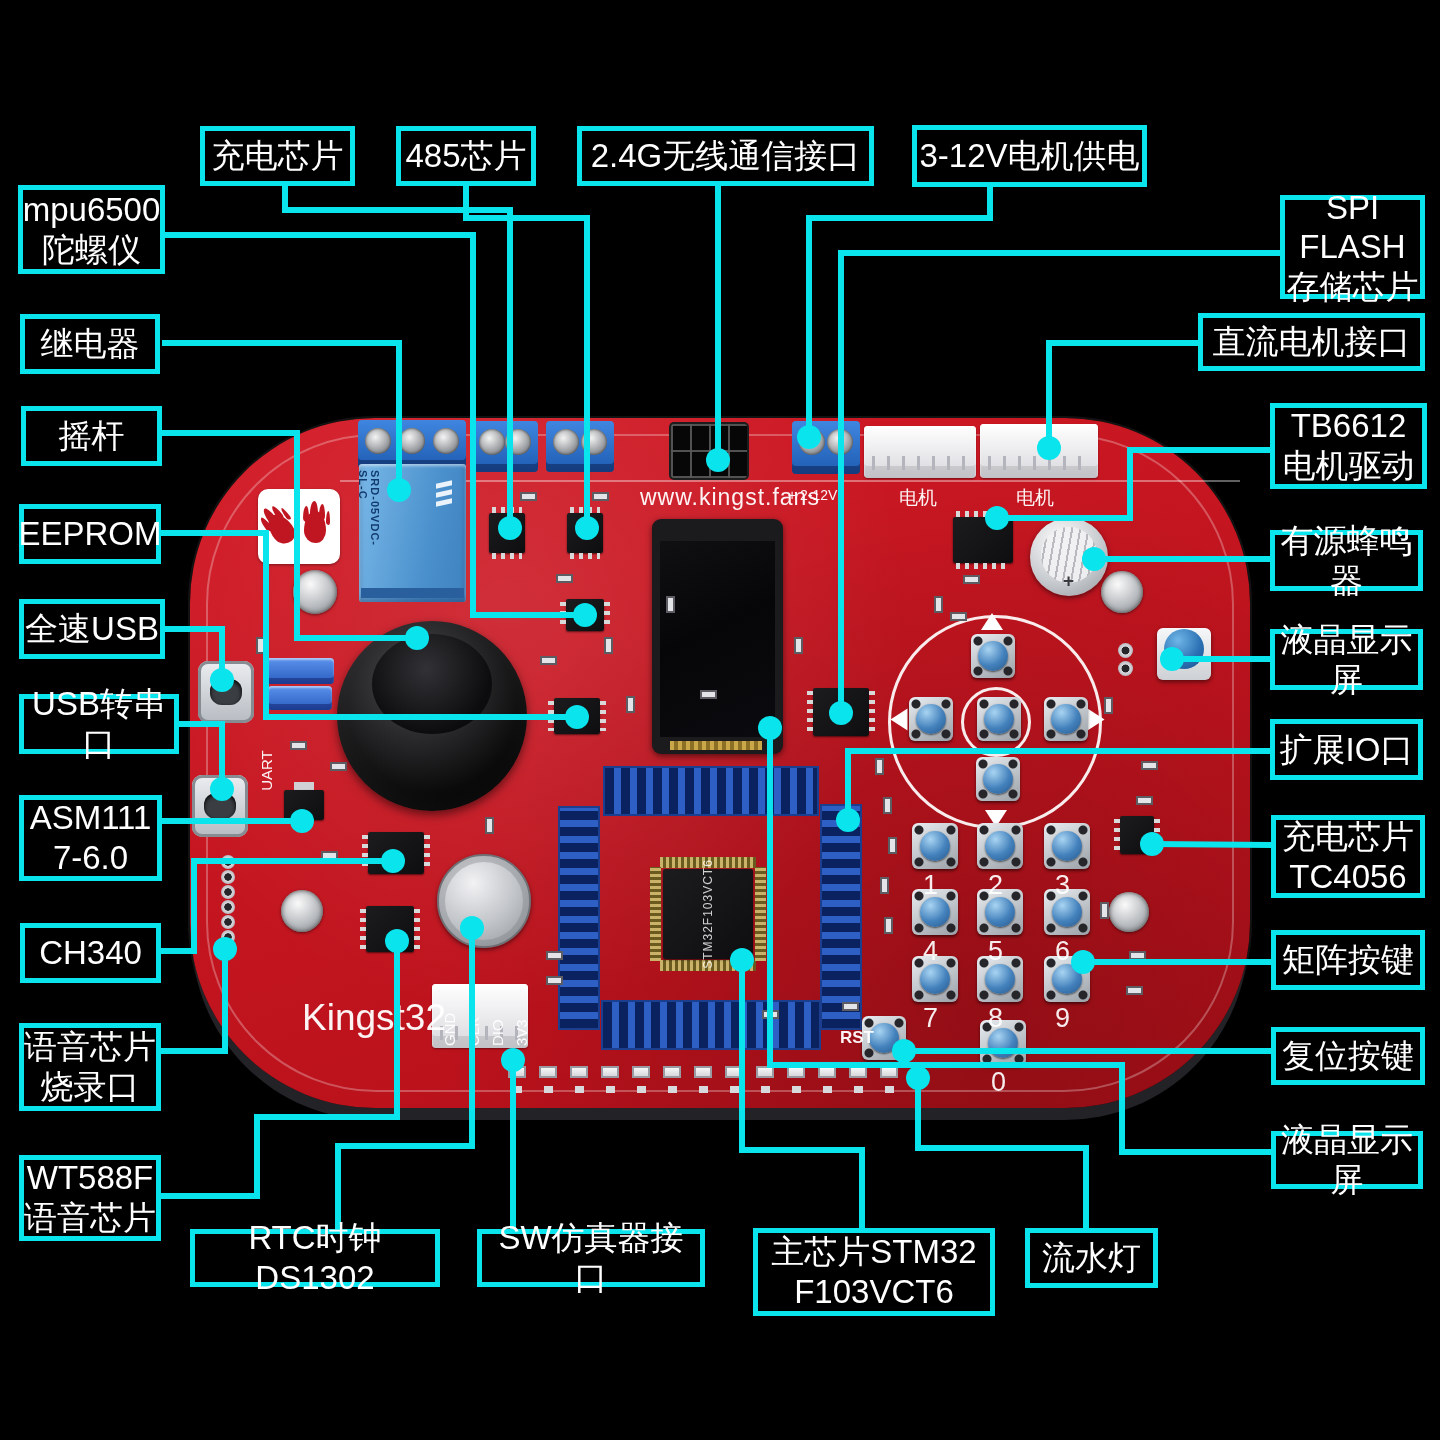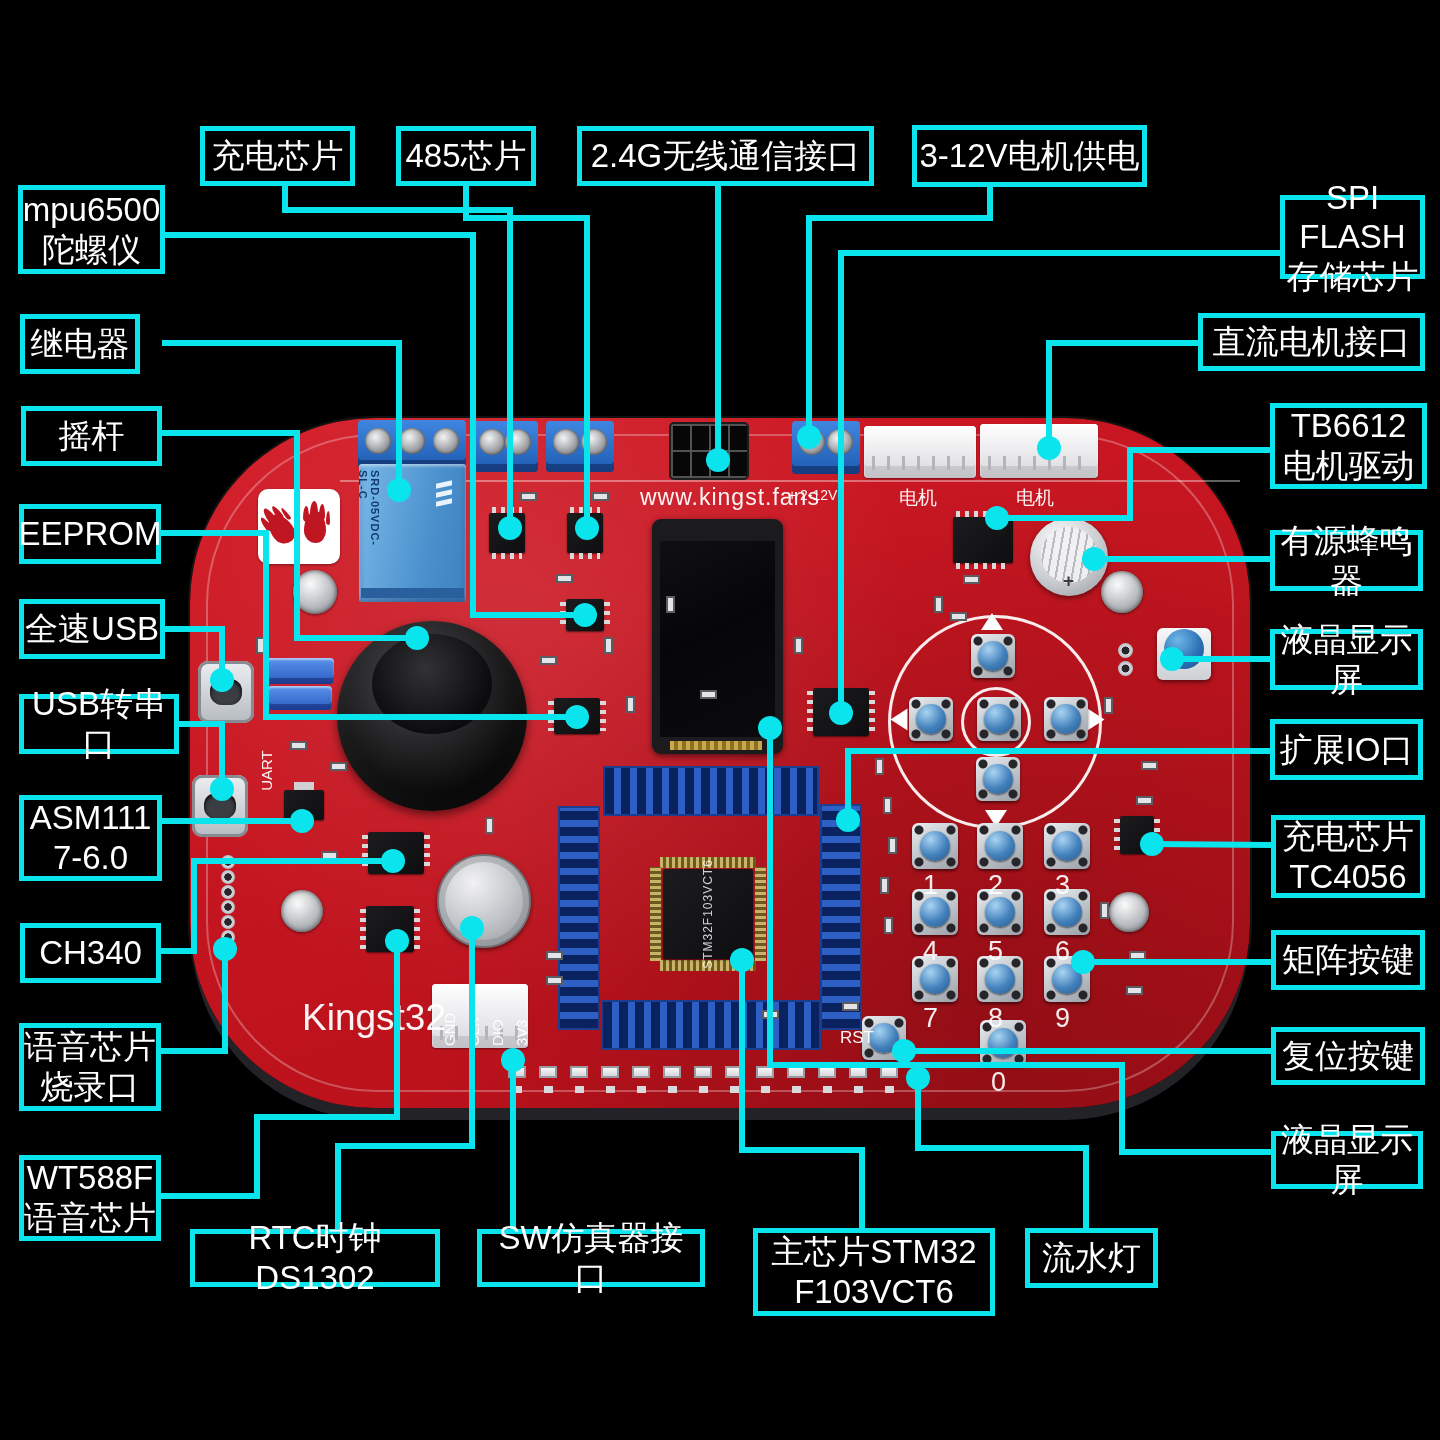--- a/index.html
+++ b/index.html
@@ -191,21 +191,21 @@
   <div class="comp" style="left:1164px;top:629px;width:40px;height:40px;border-radius:50%;background:radial-gradient(circle at 35% 28%,#6fb6e8,#2a6fb2 60%,#1d518a);"></div>
   <div class="comp hole" style="left:1118px;top:643px;width:15px;height:15px;"></div>
   <div class="comp hole" style="left:1118px;top:661px;width:15px;height:15px;"></div>
 
   <div class="silk" style="left:640px;top:484px;font-size:23px;letter-spacing:1px;">www.kingst.fans</div>
   <div class="silk" style="left:302px;top:997px;font-size:37px;font-weight:500;">Kingst32</div>
   <div class="silk" style="left:899px;top:485px;font-size:19px;">电机</div>
   <div class="silk" style="left:1016px;top:485px;font-size:19px;">电机</div>
   <div class="silk" style="left:788px;top:487px;font-size:14px;">+ 2-12V</div>
   <div class="silk" style="left:246px;top:762px;font-size:15px;transform:rotate(-90deg);">UART</div>
-  <div class="silk" style="left:840px;top:1028px;font-size:17px;font-weight:400;text-align:center;">RST</div>
+  <div class="silk" style="left:840px;top:1028px;font-size:17px;font-weight:700;text-align:center;">RST</div>
 
   <svg id="wires" width="1440" height="1440">
       <polyline points="285,186 285,210 510,210 510,528"></polyline>
       <circle cx="510" cy="528" r="12"></circle>
       <polyline points="466,186 466,218 587,218 587,528"></polyline>
       <circle cx="587" cy="528" r="12"></circle>
       <polyline points="718,186 718,460"></polyline>
       <circle cx="718" cy="460" r="12"></circle>
       <polyline points="990,187 990,218 809,218 809,437"></polyline>
       <circle cx="809" cy="437" r="12"></circle>
@@ -386,33 +386,33 @@
       <div class="silk" style="left: 489px; top: 1046px; font-size: 15px; transform: rotate(-90deg); transform-origin: left top;">DIO</div>
       <div class="silk" style="left: 513px; top: 1046px; font-size: 15px; transform: rotate(-90deg); transform-origin: left top;">3V3</div>
     </div>
   <div id="label-layer">
       <div class="label" style="left: 200px; top: 126px; width: 155px; height: 60px;">充电芯片</div>
       <div class="label" style="left: 396px; top: 126px; width: 140px; height: 60px;">485芯片</div>
       <div class="label" style="left: 577px; top: 126px; width: 297px; height: 60px;">2.4G无线通信接口</div>
       <div class="label" style="left: 912px; top: 125px; width: 235px; height: 62px;">3-12V电机供电</div>
       <div class="label" style="left: 18px; top: 185px; width: 147px; height: 89px;">mpu6500
 陀螺仪</div>
-      <div class="label" style="left: 20px; top: 314px; width: 120px; height: 60px;">继电器</div>
+      <div class="label" style="left: 20px; top: 314px; width: 140px; height: 60px;">继电器</div>
       <div class="label" style="left: 21px; top: 406px; width: 141px; height: 60px;">摇杆</div>
       <div class="label" style="left: 19px; top: 504px; width: 142px; height: 60px;">EEPROM</div>
       <div class="label" style="left: 19px; top: 599px; width: 146px; height: 60px;">全速USB</div>
       <div class="label" style="left: 19px; top: 694px; width: 160px; height: 60px;">USB转串口</div>
       <div class="label" style="left: 19px; top: 795px; width: 143px; height: 86px;">ASM111
 7-6.0</div>
       <div class="label" style="left: 20px; top: 923px; width: 141px; height: 60px;">CH340</div>
       <div class="label" style="left: 19px; top: 1023px; width: 142px; height: 88px;">语音芯片
 烧录口</div>
       <div class="label" style="left: 19px; top: 1155px; width: 142px; height: 86px;">WT588F
 语音芯片</div>
-      <div class="label" style="left: 1280px; top: 195px; width: 145px; height: 84px;">SPI FLASH
+      <div class="label" style="left: 1280px; top: 195px; width: 145px; height: 104px;">SPI FLASH
 存储芯片</div>
       <div class="label" style="left: 1198px; top: 313px; width: 227px; height: 58px;">直流电机接口</div>
       <div class="label" style="left: 1270px; top: 403px; width: 157px; height: 86px;">TB6612
 电机驱动</div>
       <div class="label" style="left: 1270px; top: 530px; width: 153px; height: 61px;">有源蜂鸣器</div>
       <div class="label" style="left: 1270px; top: 629px; width: 153px; height: 61px;">液晶显示屏</div>
       <div class="label" style="left: 1270px; top: 719px; width: 153px; height: 61px;">扩展IO口</div>
       <div class="label" style="left: 1271px; top: 815px; width: 154px; height: 83px;">充电芯片
 TC4056</div>
       <div class="label" style="left: 1271px; top: 930px; width: 154px; height: 60px;">矩阵按键</div>

